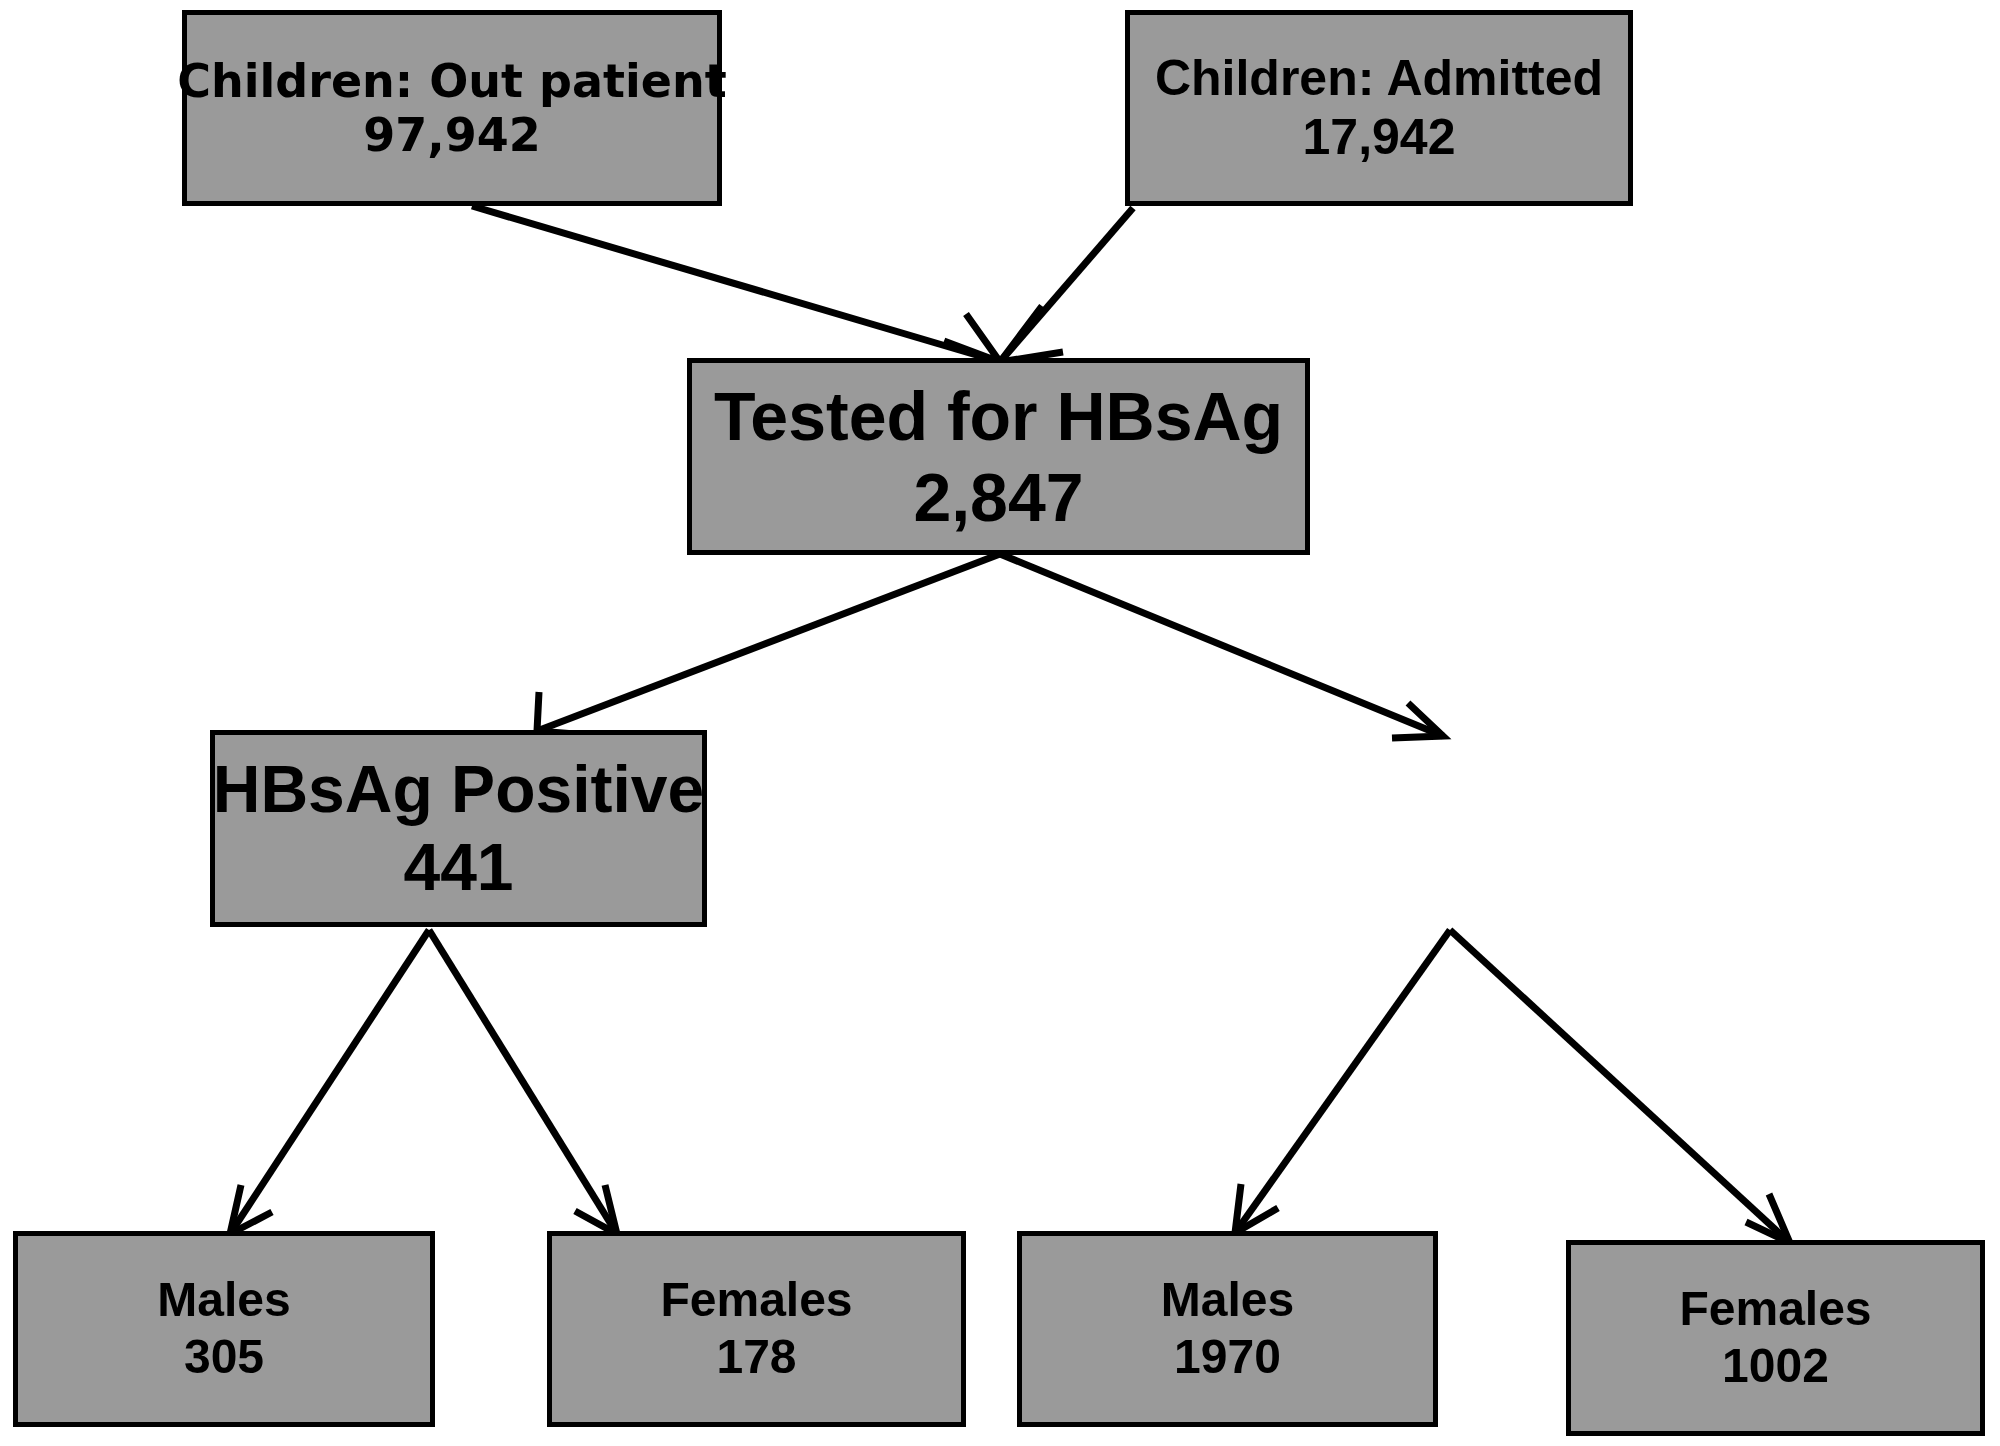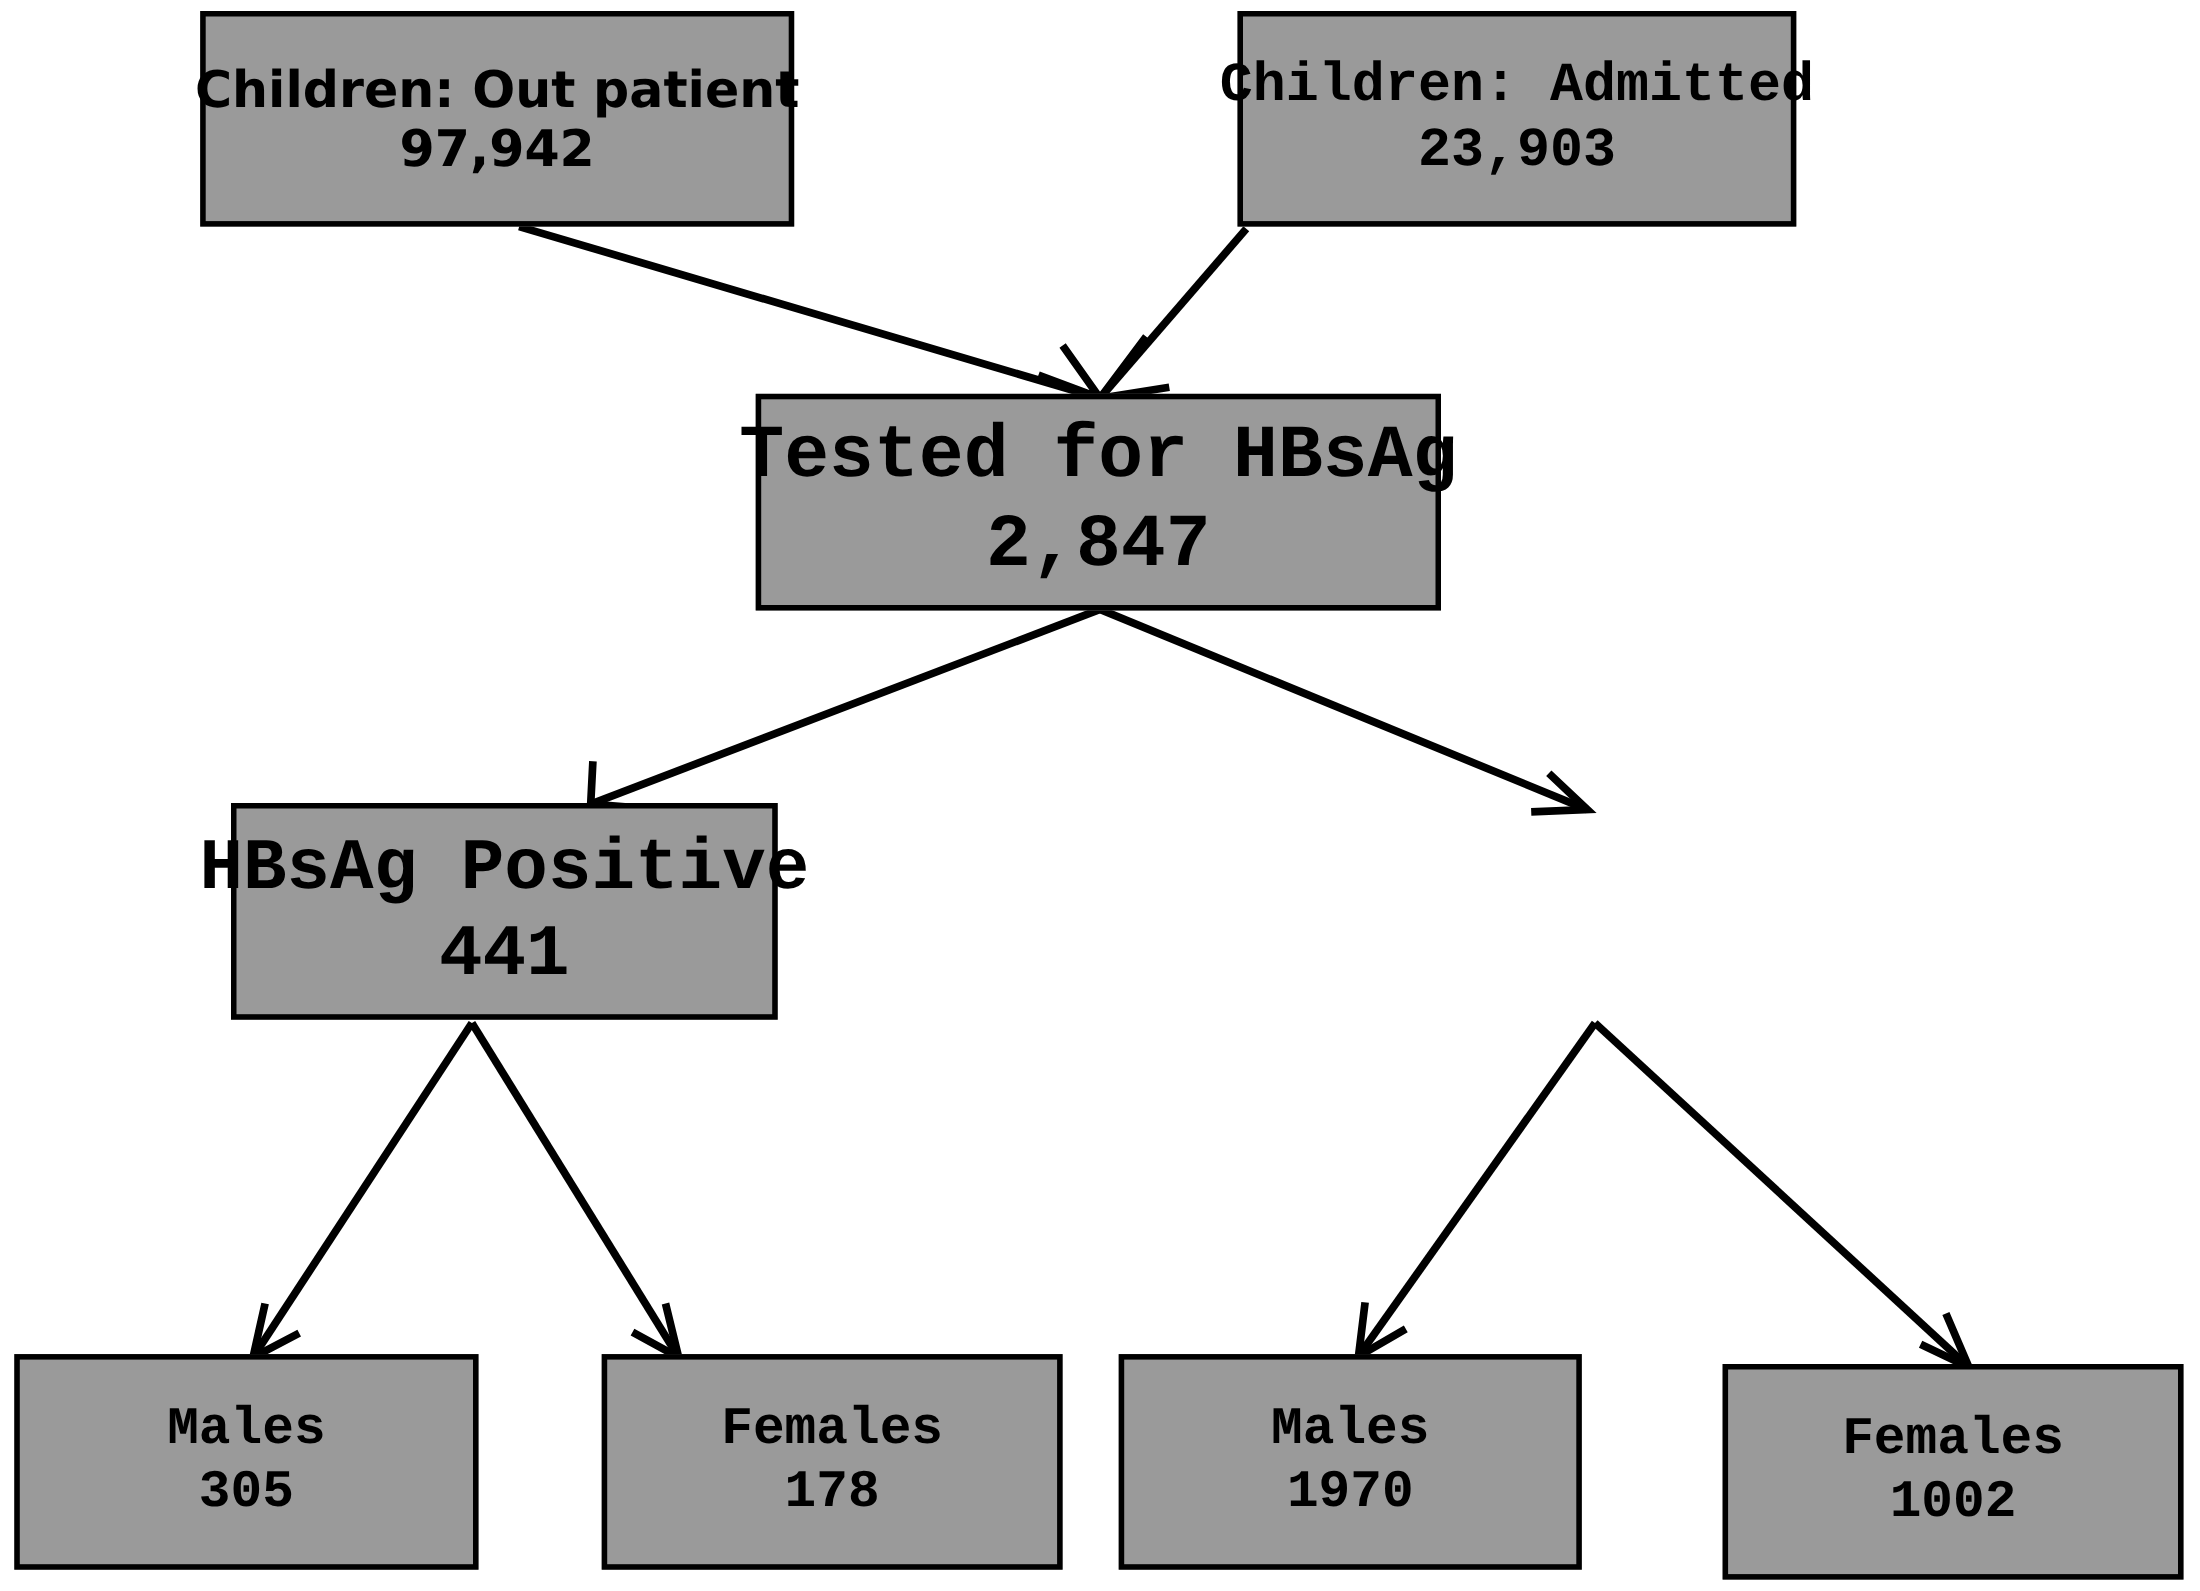--- a/index.html
+++ b/index.html
@@ -35,21 +35,21 @@
     text-align: center;
     color: #000000;
     font-weight: bold;
     line-height: 1.18;
     z-index: 2;
   }
   .node .label { display: block; white-space: nowrap; }
   .node .value { display: block; white-space: nowrap; }
 
   
-  .node.serif { font-family: Liberation Mono, monospace; }
+  .node.serif { font-family: Liberation Sans, sans-serif; }
   
   .node.sans  { font-family: "DejaVu Sans", "Liberation Sans", sans-serif; }
 
   
   #node-outpatient { left: 182px;  top: 10px;   width: 540px;  height: 196px; font-size: 46px; }
   #node-admitted   { left: 1125px; top: 10px;   width: 508px;  height: 196px; font-size: 50px; }
   #node-tested     { left: 687px;  top: 358px;  width: 623px;  height: 197px; font-size: 68px; }
   #node-positive   { left: 210px;  top: 730px;  width: 497px;  height: 197px; font-size: 66px; }
   #node-negative   { left: 1130px; top: 735px;  width: 622px;  height: 195px; font-size: 50px; }
   #node-pos-males   { left: 13px;   top: 1231px; width: 422px; height: 196px; font-size: 48px; }
@@ -119,21 +119,21 @@
     </g>
   </svg>
 
   <div class="node sans" id="node-outpatient">
     <span class="label">Children: Out patient</span>
     <span class="value">97,942</span>
   </div>
 
   <div class="node serif" id="node-admitted">
     <span class="label">Children: Admitted</span>
-    <span class="value">23,903</span>
+    <span class="value">17,942</span>
   </div>
 
   <div class="node serif" id="node-tested">
     <span class="label">Tested for HBsAg</span>
     <span class="value">2,847</span>
   </div>
 
   <div class="node serif" id="node-positive">
     <span class="label">HBsAg Positive</span>
     <span class="value">441</span>

